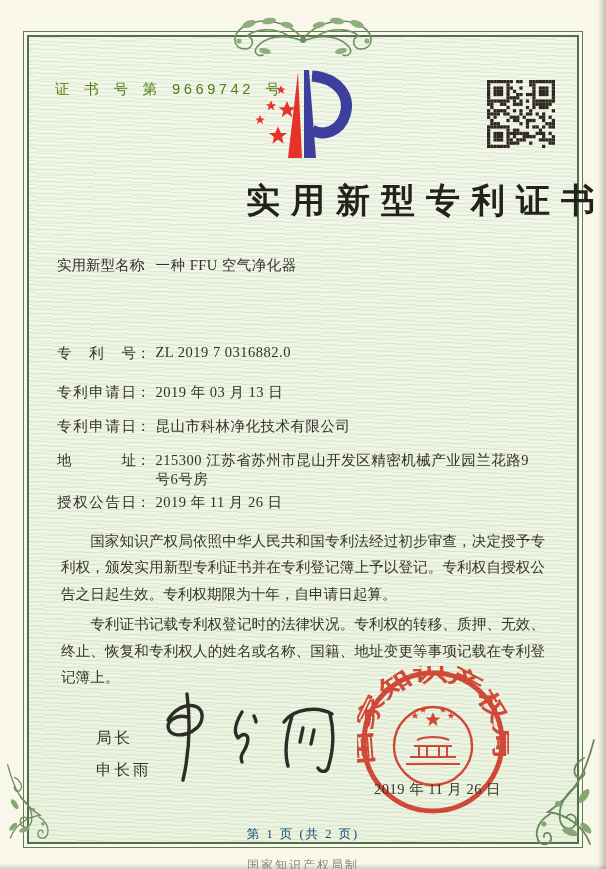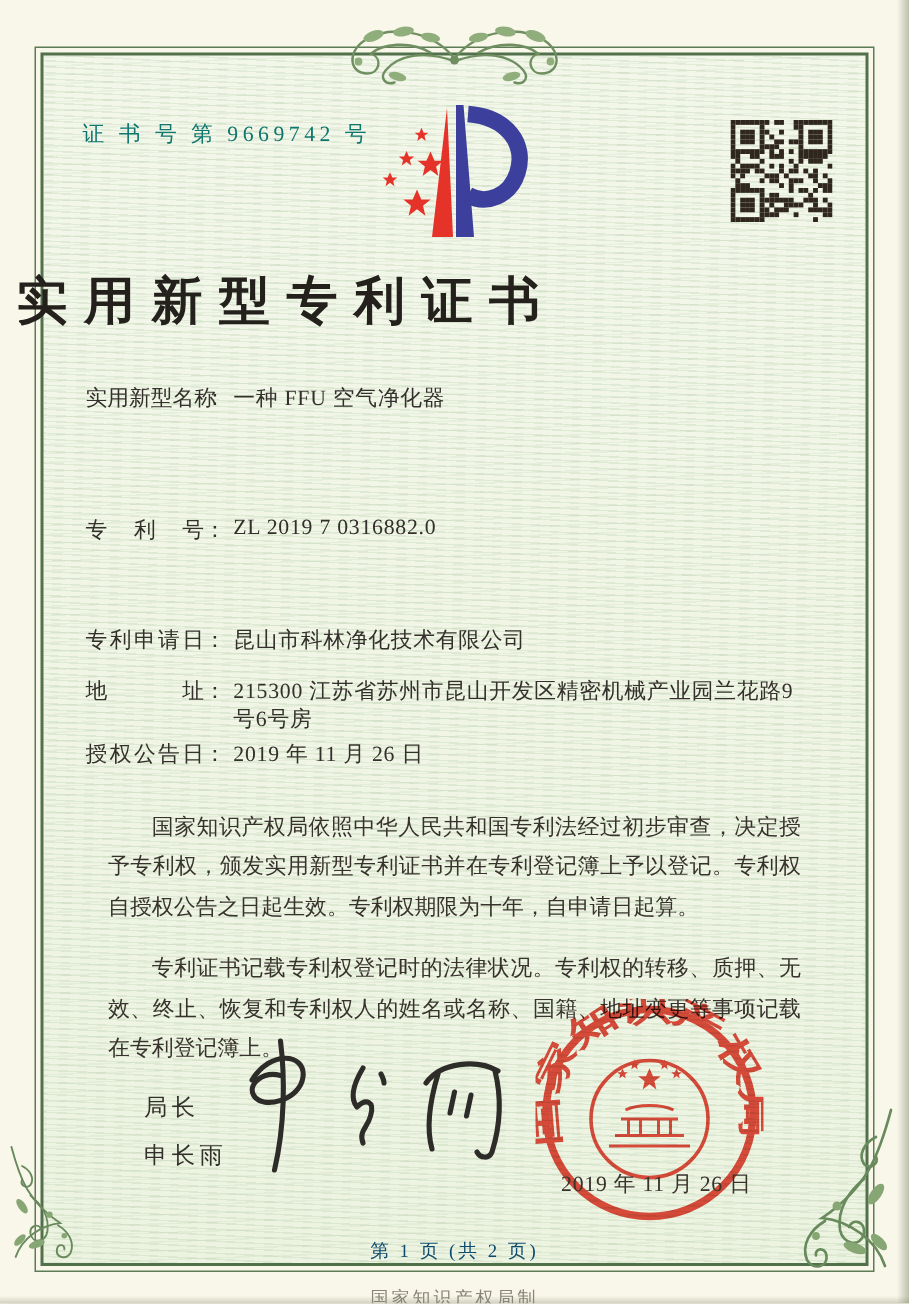--- a/index.html
+++ b/index.html
@@ -29,27 +29,27 @@
   .frame-inner{
     position:absolute; left:3px; top:3px; right:3px; bottom:3px;
     border:2px solid #50714a;
     background:
       repeating-linear-gradient( 3deg, rgba(150,185,140,.20) 0 1px, rgba(0,0,0,0) 1px 4px),
       repeating-linear-gradient(-2deg, rgba(150,185,140,.12) 0 1px, rgba(0,0,0,0) 1px 6px),
       linear-gradient(#f3f7ea,#edf3e1);
   }
   .cert-no{
     position:absolute; left:55px; top:80px;
-    font-size:14.5px; letter-spacing:3px; color:#0f766e;
+    font-size:14.5px; letter-spacing:3px; color:#4d7c0f;font-family:Liberation Mono, monospace;
   }
   .qr-box{ position:absolute; left:487px; top:80px; width:68px; height:68px; }
   .logo-box{ position:absolute; left:232px; top:60px; width:140px; height:108px; }
   .title{
     position:absolute; left:0; top:178px; width:100%;
-    text-align:left; font-size:34px; font-weight:700;
+    text-align:right; font-size:34px; font-weight:700;
     letter-spacing:11px; text-indent:11px; color:#24211d;
   }
   .row{
     position:absolute; left:57px; font-size:14.5px; color:#33302b;
     white-space:nowrap;
   }
   .flabel{
     display:inline-block; width:79px; text-align:justify; text-align-last:justify;
     vertical-align:top;
   }
@@ -57,21 +57,21 @@
   .fval{
     display:inline-block; vertical-align:top; letter-spacing:.5px;
     white-space:pre-line; max-width:390px;
   }
   .pair2{ position:absolute; left:243px; top:0; white-space:nowrap; }
   .body-text{
     position:absolute; left:57px; top:524px; width:492px;
     font-size:14.6px; line-height:26.4px; color:#37332c;
     text-align:justify;
   }
-  .body-text p{ text-indent:2em; margin:15px; }
+  .body-text p{ text-indent:2em; margin:4px; }
   .signer{ position:absolute; left:58px; font-size:15.5px; letter-spacing:3px; color:#33302b;margin-left:38px; }
   .signature-box{ position:absolute; left:142px; top:688px; width:210px; height:100px; }
   .seal-box{ position:absolute; left:357px; top:666px; width:152px; height:152px; mix-blend-mode:multiply; }
   .seal-date{
     position:absolute; left:374px; top:780px; font-size:14.5px;
     color:#38322b; letter-spacing:.5px; z-index:5; white-space:nowrap;
   }
   .page-footer{
     position:absolute; left:0; top:826px; width:100%; text-align:center;
     font-size:12.5px; letter-spacing:2px; color:#0c4a6e;
@@ -400,20 +400,23 @@
   </div>
 
   <div class="title">实用新型专利证书</div>
 
   <div class="row" style="top:256px">
     <span class="flabel">实用新型名称</span><span class="colon">：</span><span class="fval">一种 FFU 空气净化器</span>
   </div>
   <div class="row" style="top:344px">
     <span class="flabel">专利号</span><span class="colon">：</span><span class="fval">ZL 2019 7 0316882.0</span>
   </div>
+  <div class="row" style="top:383px">
+    <span class="flabel">专利申请日</span><span class="colon">：</span><span class="fval">2019 年 03 月 13 日</span>
+  </div>
   <div class="row" style="top:417px">
     <span class="flabel">专利申请日</span><span class="colon">：</span><span class="fval">昆山市科林净化技术有限公司</span>
   </div>
   <div class="row" style="top:451px">
     <span class="flabel">地址</span><span class="colon">：</span><span class="fval">215300  江苏省苏州市昆山开发区精密机械产业园兰花路9
 号6号房</span>
   </div>
   <div class="row" style="top:493px">
     <span class="flabel">授权公告日</span><span class="colon">：</span><span class="fval">2019 年 11 月 26 日</span>
   </div>

